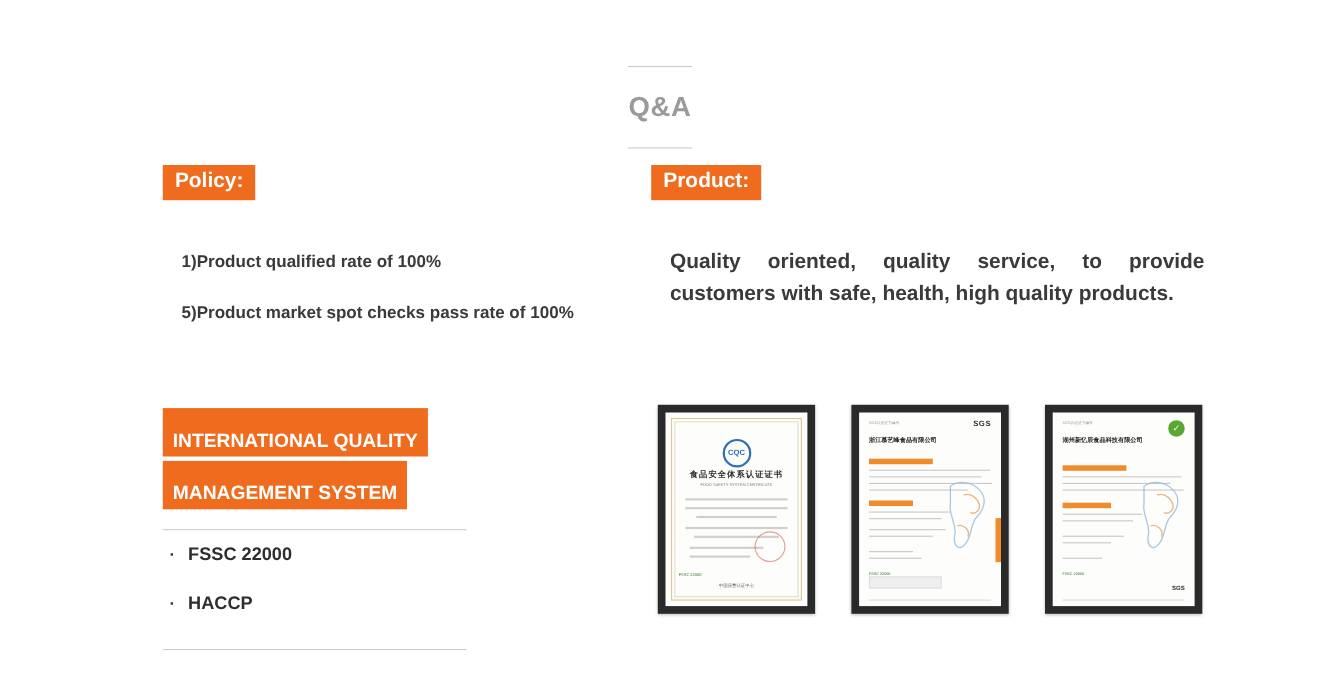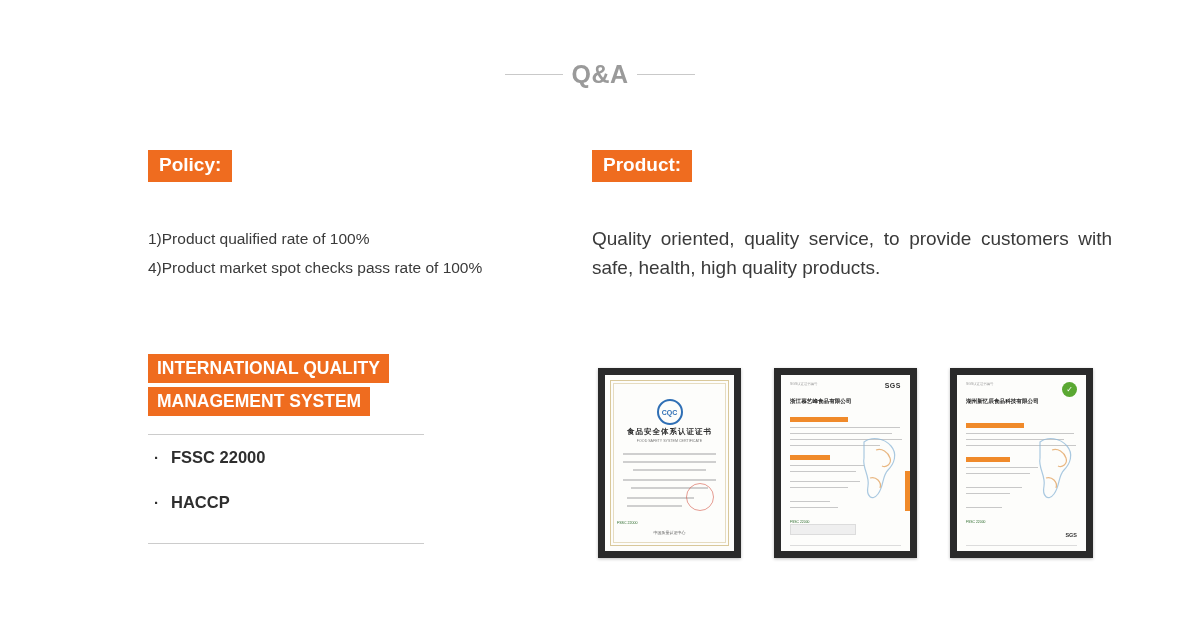--- a/index.html
+++ b/index.html
@@ -18,21 +18,22 @@
 
   
   .header {
     position: absolute;
     top: 60px;
     left: 0;
     width: 1200px;
     display: flex;
     align-items: center;
     justify-content: center;
-    gap: 8px;
+    gap: 22px;
+    flex-direction: column;
   }
   .header .rule {
     width: 58px;
     height: 1px;
     background: #c9c9c9;
   }
   .header .title {
     font-size: 25px;
     font-weight: bold;
     color: #9a9a9a;
@@ -65,40 +66,41 @@
     line-height: 1.1;
   }
 
   .body-text {
     margin-top: 42px;
     font-size: 15.5px;
     line-height: 29px;
     color: #3a3a3a;
   }
   .body-text p {
-    margin: 0;
+    margin: 17px;
+    font-weight: bold;
   }
   .justified p {
     text-align: justify;
     font-size: 19px;
     line-height: 29px;
   }
 
   
   .iqms {
     margin-top: 72px;
   }
   .iqms .chip-line {
     display: block;
     width: max-content;
     background: #ef6c1f;
     color: #ffffff;
     font-weight: bold;
     font-size: 17.5px;
-    padding: 4px 9px 5px 9px;
+    padding: 19px 9px 5px 9px;
     line-height: 1.15;
   }
   .iqms .chip-line + .chip-line {
     margin-top: 4px;
   }
   .divider {
     width: 276px;
     height: 1px;
     background: #cccccc;
     margin: 18px 0 0 0;
@@ -340,21 +342,21 @@
   <div class="rule"></div>
   <div class="title">Q&amp;A</div>
   <div class="rule"></div>
 </div>
 
 <div class="col-left">
   <span class="chip">Policy:</span>
 
   <div class="body-text">
     <p>1)Product qualified rate of 100%</p>
-    <p>4)Product market spot checks pass rate of 100%</p>
+    <p>5)Product market spot checks pass rate of 100%</p>
   </div>
 
   <div class="iqms">
     <span class="chip-line">INTERNATIONAL QUALITY</span>
     <span class="chip-line">MANAGEMENT SYSTEM</span>
 
     <div class="divider"></div>
 
     <ul class="bullets">
       <li>

